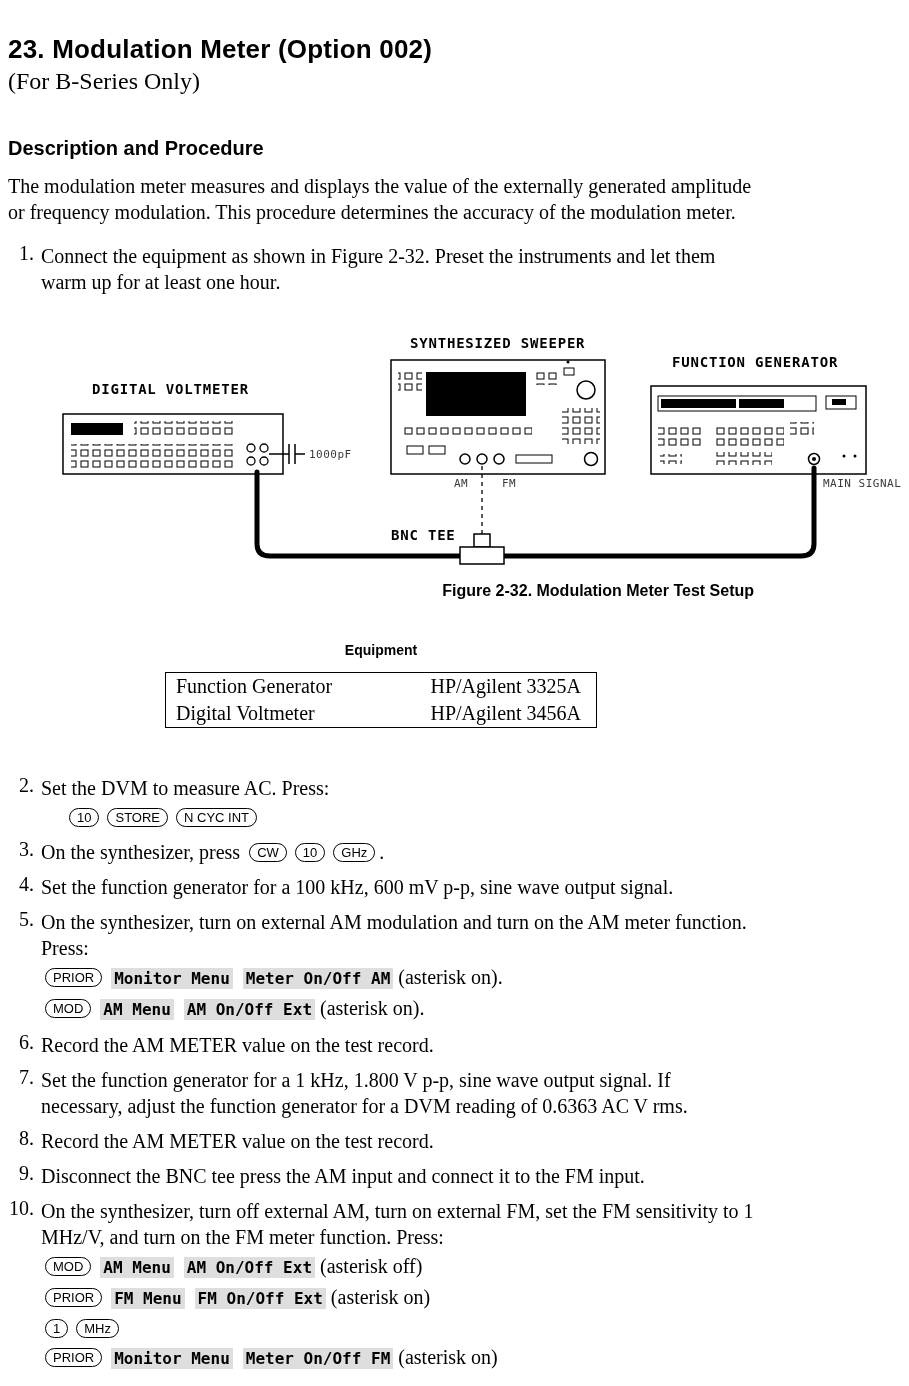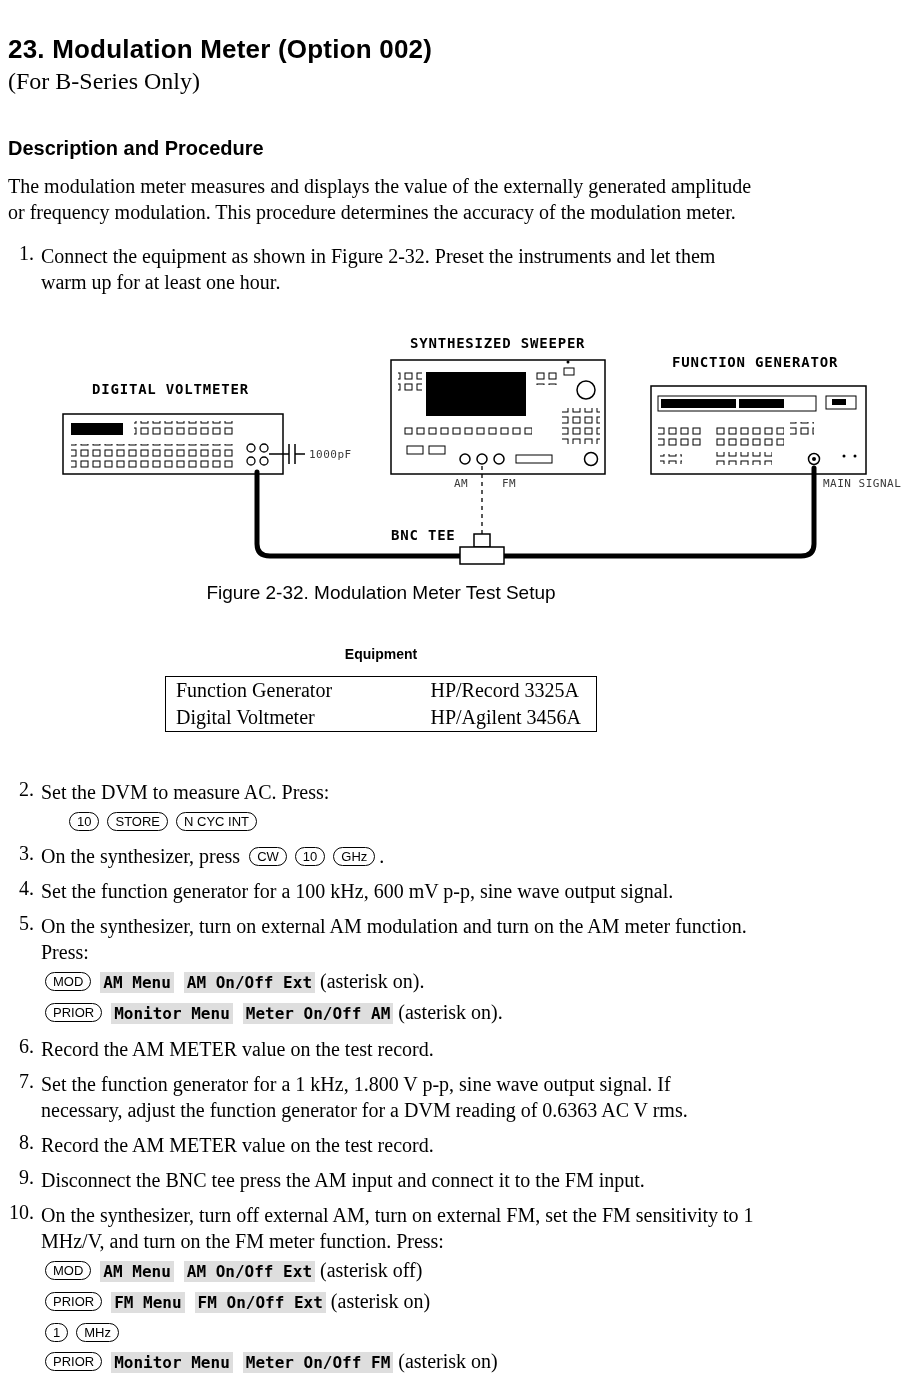--- a/index.html
+++ b/index.html
@@ -22,21 +22,21 @@
   .keycap { display:inline-block; font-family:"Liberation Sans", sans-serif; font-size:13px;
             border:1.6px solid #000; border-radius:10px; padding:0 7px; line-height:17px;
             vertical-align:2px; margin:0 4px; white-space:nowrap; }
   .softkey { font-family:"DejaVu Sans Mono", monospace; font-weight:bold; font-size:16px;
              background:#dedede; padding:1px 3px; margin:0 5px; white-space:nowrap; }
 
   .figure { margin-top:30px; }
   .fig-svg { display:block; }
   .figlabel { font-family:"DejaVu Sans Mono", monospace; font-weight:bold; font-size:14px; letter-spacing:0.8px; fill:#000; }
   .figsmall { font-family:"DejaVu Sans Mono", monospace; font-size:11px; fill:#3a3a3a; letter-spacing:0.5px; }
-  .fig-caption { text-align:center; font-family:"Liberation Sans", sans-serif; font-weight:normal; font-size:19px; margin-top:4px; }
+  .fig-caption { text-align:right; font-family:"Liberation Sans", sans-serif; font-weight:bold; font-size:16px; margin-top:4px; }
 
   .equip-title { text-align:center; font-family:"Liberation Sans", sans-serif; font-weight:bold; font-size:14px; margin-top:42px; }
   .equip-table { margin:14px auto 0 auto; border:1.3px solid #000; border-collapse:collapse; width:432px; font-size:20px; }
   .equip-table td { padding:2px 10px; }
   .equip-table td:first-child { width:255px; }
 
   .steps-lower { margin-top:44px; }
 
   .footer { position:absolute; left:8px; right:10px; bottom:8px; display:flex;
             justify-content:space-between; align-items:flex-end;
@@ -149,21 +149,21 @@
     </svg>
 
     <div class="fig-caption">Figure 2-32. Modulation Meter Test Setup</div>
   </div>
 
   <div class="equip-title">Equipment</div>
   <table class="equip-table">
     <tbody>
         <tr>
           <td>Function Generator</td>
-          <td>HP/Record 3325A</td>
+          <td>HP/Agilent 3325A</td>
         </tr>
         <tr>
           <td>Digital Voltmeter</td>
           <td>HP/Agilent 3456A</td>
         </tr>
       </tbody>
   </table>
 
   <div class="steps steps-lower">
       <div class="step-item">
@@ -182,22 +182,22 @@
       <div class="step-item">
         <div class="step-number">4.</div>
         <div class="step-content">
           <div class="step-line"><span class="step-text">Set the function generator for a 100 kHz, 600 mV p-p, sine wave output signal.</span></div>
         </div>
       </div>
       <div class="step-item">
         <div class="step-number">5.</div>
         <div class="step-content">
           <div class="step-line"><span class="step-text">On the synthesizer, turn on external AM modulation and turn on the AM meter function. Press:</span></div>
+          <div class="step-line"><span class="keycap">PRIOR</span><span class="softkey">Monitor Menu</span><span class="softkey">Meter On/Off AM</span><span class="step-text">(asterisk on).</span></div>
           <div class="step-line"><span class="keycap">MOD</span><span class="softkey">AM Menu</span><span class="softkey">AM On/Off Ext</span><span class="step-text">(asterisk on).</span></div>
-          <div class="step-line"><span class="keycap">PRIOR</span><span class="softkey">Monitor Menu</span><span class="softkey">Meter On/Off AM</span><span class="step-text">(asterisk on).</span></div>
         </div>
       </div>
       <div class="step-item">
         <div class="step-number">6.</div>
         <div class="step-content">
           <div class="step-line"><span class="step-text">Record the AM METER value on the test record.</span></div>
         </div>
       </div>
       <div class="step-item">
         <div class="step-number">7.</div>

